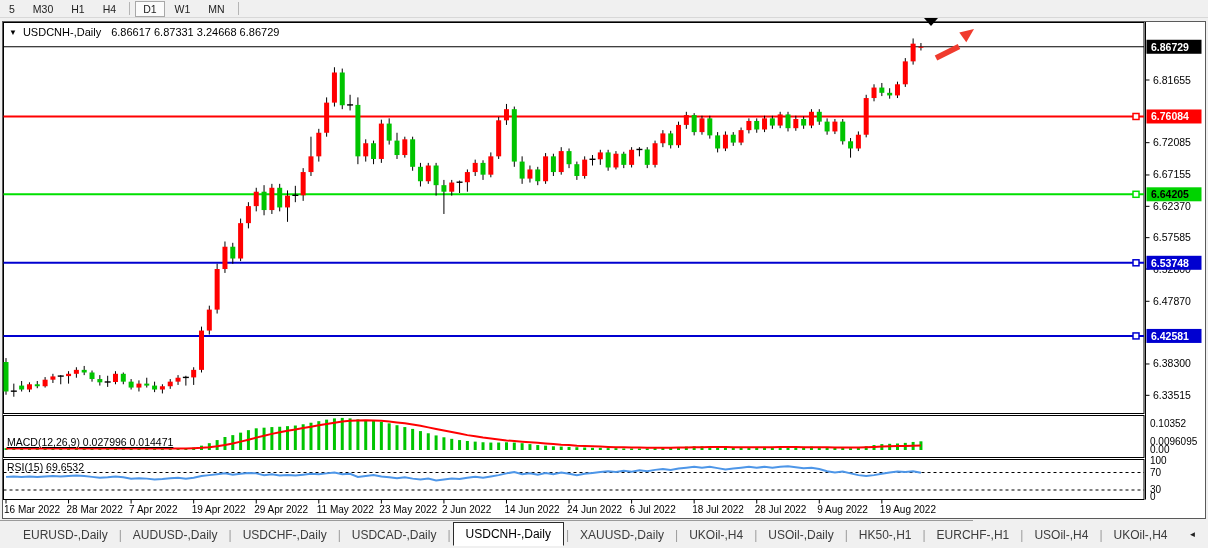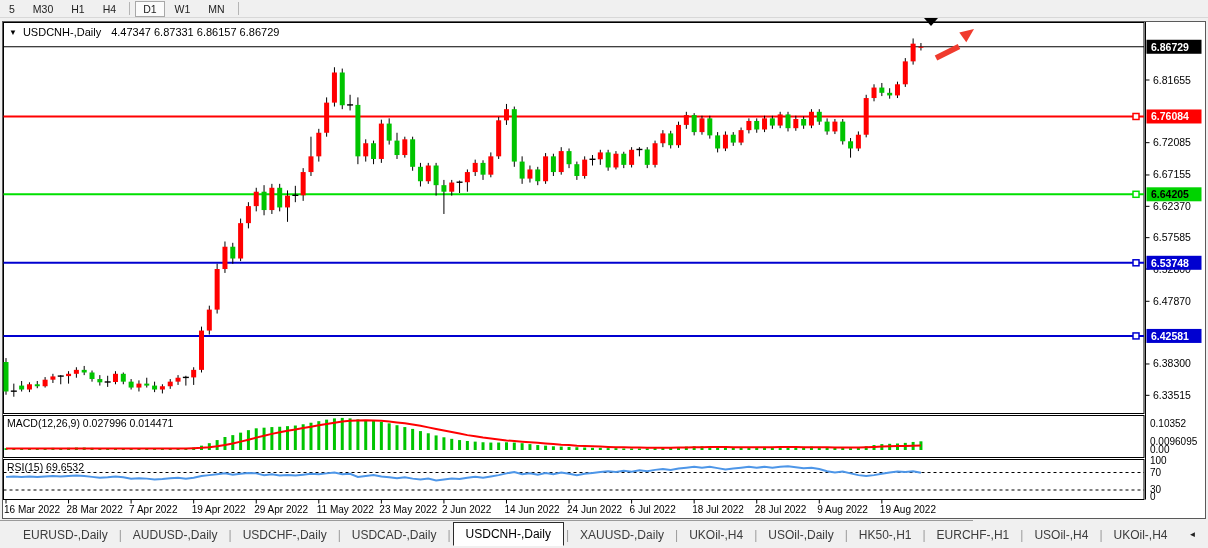--- a/index.html
+++ b/index.html
@@ -6,21 +6,21 @@
   body{width:1208px;height:548px;background:#f0f0f0;font-family:"Liberation Sans",sans-serif;position:relative;overflow:hidden;}
   #toolbar{position:absolute;left:0;top:0;width:1208px;height:17px;background:#f0f0f0;border-bottom:1px solid #d8d8d8;display:flex;align-items:center;font-size:10.5px;color:#222;}
   .tf-btn{padding:1px 7px;margin:0 1px;border:1px solid transparent;cursor:default;line-height:12px;}
   .tf-btn.active{background:#fbfbfb;border:1px solid #a8a8a8;text-align:center;}
   .tf-sep{width:1px;height:13px;background:#b5b5b5;margin:0 4px;}
   #chart-frame{position:absolute;left:0;top:18px;width:1208px;height:501px;}
   #chart-svg{position:absolute;left:0;top:0;}
   #quote-line{position:absolute;left:9px;top:8px;font-size:11px;color:#000;display:flex;align-items:center;}
   #quote-line .tri{font-size:8px;margin-right:6px;}
   #quote-line .sym{margin-right:10px;}
-  #macd-label{position:absolute;left:7px;top:399px;font-size:10.5px;color:#000;}
+  #macd-label{position:absolute;left:7px;top:418px;font-size:10.5px;color:#000;text-decoration:underline;}
   #rsi-label{position:absolute;left:7px;top:443px;font-size:10.5px;color:#000;}
   #tabbar{position:absolute;left:0;top:520px;width:973px;height:28px;background:#f0f0f0;border-top:1px solid #9a9a9a;display:flex;align-items:center;font-size:12px;color:#3c3c3c;padding-left:14px;box-sizing:border-box;}
   .tab{padding:3px 9px;cursor:default;white-space:nowrap;}
   .tab.active{background:#ffffff;border:1px solid #2b2b2b;border-bottom:1px solid #ffffff;color:#000;margin-top:-2px;padding:4px 12px;}
   .tab-sep{color:#9a9a9a;margin:0 2px;}
   .tab-scroll{margin-left:8px;font-size:8px;color:#222;padding:2px 4px;cursor:default;}
 </style>
 </head>
 <body>
 
@@ -503,21 +503,21 @@
         <text x="754.72" y="513" fill="#000">28 Jul 2022</text>
         <line x1="819.28" y1="499.5" x2="819.28" y2="503.5" stroke="#000"></line>
         <text x="817.28" y="513" fill="#000">9 Aug 2022</text>
         <line x1="881.84" y1="499.5" x2="881.84" y2="503.5" stroke="#000"></line>
         <text x="879.84" y="513" fill="#000">19 Aug 2022</text>
       </g>
     </svg>
   <div id="quote-line">
     <span class="tri">▼</span>
     <span class="sym">USDCNH-,Daily</span>
-    <span>4.47347 6.87331 6.86157 6.86729</span>
+    <span>6.86617 6.87331 3.24668 6.86729</span>
   </div>
   <div id="macd-label">MACD(12,26,9) 0.027996 0.014471</div>
   <div id="rsi-label">RSI(15) 69.6532</div>
 </div>
 
 <div id="tabbar">
     <span class="tab">EURUSD-,Daily</span>
     <span class="tab-sep">|</span>
     <span class="tab">AUDUSD-,Daily</span>
     <span class="tab-sep">|</span>

